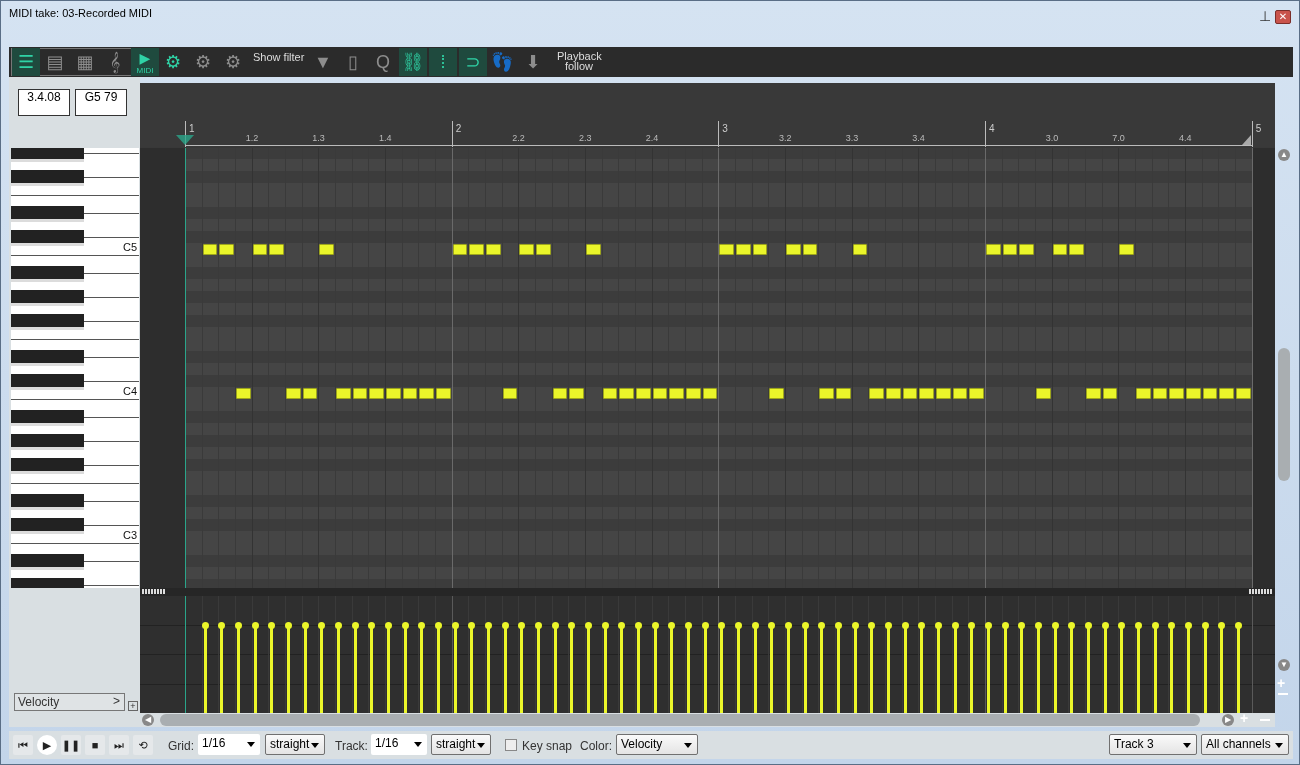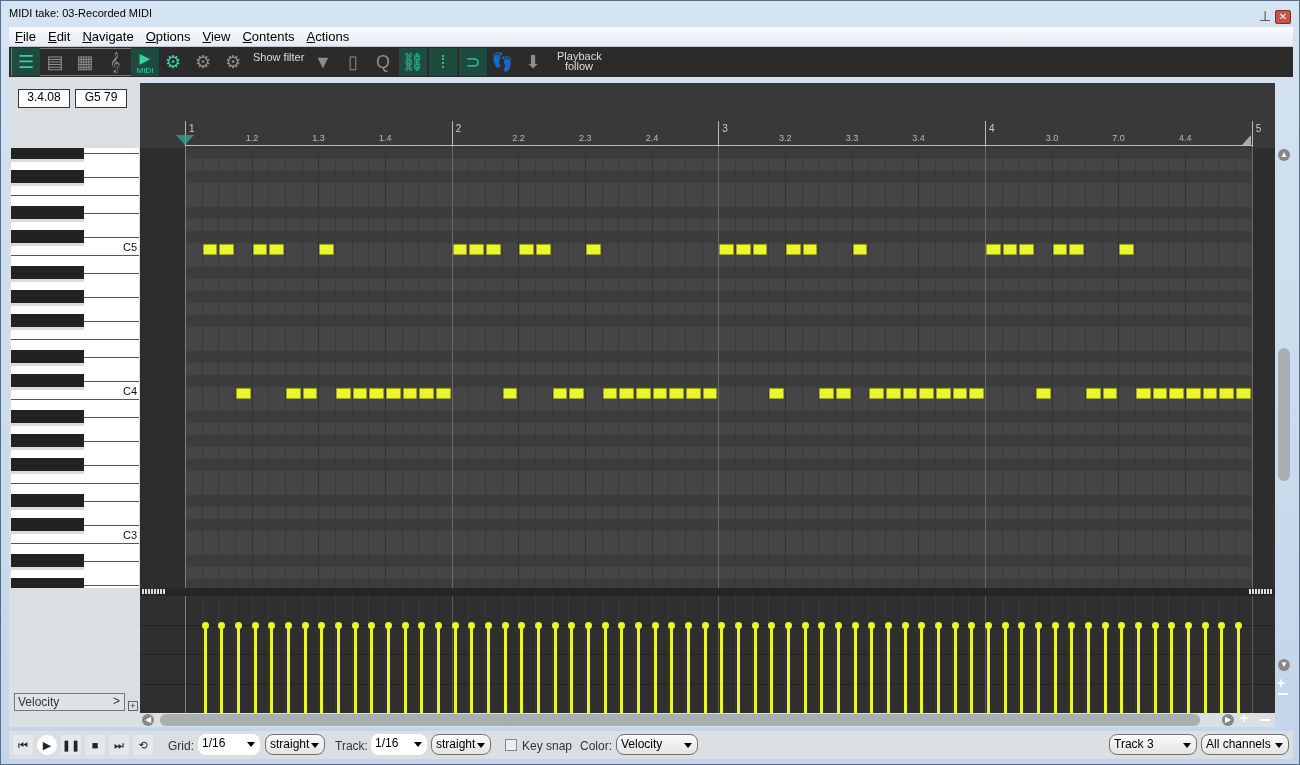--- a/index.html
+++ b/index.html
@@ -12,57 +12,56 @@
 #menubar span{display:inline-block;padding:2px 6px 0 6px;font-size:13px;color:#000}
 #menubar span u{text-decoration:underline}
 #toolbar{position:absolute;left:8px;top:46px;width:1284px;height:30px;background:#2b2b2b}
 .tb{position:absolute;top:1px;height:28px;width:28px;display:flex;align-items:center;justify-content:center;color:#8d8d8d;font-size:18px}
 .tb.on{background:#1f4a3e;color:#2fd3a6}
 .tb.green{color:#2fd3a6}
 #viewgroup{position:absolute;left:2px;top:1px;width:122px;height:28px;border:1px solid #777}
 #tb-showfilter{position:absolute;left:244px;top:4px;color:#ddd;font-size:11px}
 #tb-playback{position:absolute;left:548px;top:4px;color:#ddd;font-size:11px;text-align:center;line-height:10px;width:44px}
 #side{position:absolute;left:8px;top:76px;width:131px;height:650px;background:#d9dfe2}
-.field{position:absolute;top:12px;height:19px;background:#fff;border:1px solid #333;font-size:12px;text-align:center;line-height:15px}
+.field{position:absolute;top:12px;height:27px;background:#fff;border:1px solid #333;font-size:12px;text-align:center;line-height:15px}
 #keys{position:absolute;left:10px;top:147px;width:128px;height:440px;background:#fff;overflow:hidden}
 .wline{position:absolute;left:0;height:1px;background:#555}
 .bkey{position:absolute;left:0;width:73px;height:16px;background:#222;border-bottom:3px solid #dcdcdc}
 .clabel{position:absolute;right:2px;font-size:11px;color:#111}
 #main{position:absolute;left:139px;top:82px;width:1135px;height:630px;background:#383838}
 #ruler{position:absolute;left:0;top:0;width:1135px;height:64px;background:#393939}
 #roll{position:absolute;left:0;top:65px;width:1135px;height:440px;background:#2d2d2d;overflow:hidden}
 .row{position:absolute;left:45px;width:1067px;height:12px}
 .row.w{background:#454545}
 .row.b{background:#3c3c3c}
 .vline{position:absolute;top:0;width:1px;height:100%}
 .note{position:absolute;height:11px;background:#eaf52a;border:1px solid #9da51c;border-radius:1px}
 #split{position:absolute;left:0;top:505px;width:1135px;height:8px;background:#262626}
 #vel{position:absolute;left:0;top:513px;width:1135px;height:117px;background:#2f2f2f;overflow:hidden}
 .stem{position:absolute;width:3px;background:#eaf52a}
 .knob{position:absolute;width:7px;height:7px;border-radius:50%;background:#eaf52a}
 #vscroll{position:absolute;left:1274px;top:140px;width:18px;height:585px}
 #hscroll{position:absolute;left:139px;top:712px;width:1135px;height:14px;background:#d9dfe2}
 #bottom{position:absolute;left:8px;top:730px;width:1284px;height:28px;background:#d9dfe2}
-.combo{position:absolute;top:3px;height:21px;background:linear-gradient(#fafafa,#e4e4e4);border:1px solid #707070;border-radius:8px;font-size:12px;padding:2px 4px;color:#000}
+.combo{position:absolute;top:3px;height:21px;background:linear-gradient(#fafafa,#e4e4e4);border:1px solid #707070;border-radius:2px;font-size:12px;padding:2px 4px;color:#000}
 .combo.white{background:#fff;border:none}
 .combo .arrow{position:absolute;right:5px;top:8px;width:0;height:0;border-left:4px solid transparent;border-right:4px solid transparent;border-top:5px solid #000}
 .lbl{position:absolute;top:8px;font-size:12px;color:#333}
 .tbtn{position:absolute;top:4px;width:20px;height:20px;background:#e5e8ea;color:#222;font-size:11px;text-align:center;line-height:20px;border-radius:2px}
 .roundbtn{border-radius:50%;background:#fff}
 .circ{position:absolute;width:12px;height:12px;border-radius:50%;background:#888;color:#fff;font-size:8px;text-align:center;line-height:12px}
 </style>
 </head>
 <body>
 
 <div id="win">
   <div id="titlebar">MIDI take: 03-Recorded MIDI</div>
   <div id="pin">⊥</div>
   <div id="close">✕</div>
 
-  <div id="menubar"><span><u>F</u>ile</span><span><u>E</u>dit</span><span><u>N</u>avigate</span><span><u>O</u>ptions</span><span><u>V</u>iew</span><span><u>C</u>ontents</span><span><u>A</u>ctions</span></div>
 
   <div id="toolbar">
     <div id="viewgroup"></div>
     <div class="tb on" style="left:3px">☰</div>
     <div class="tb" style="left:32px">▤</div>
     <div class="tb" style="left:62px">▦</div>
     <div class="tb" style="left:92px">𝄞</div>
     <div class="tb on" style="left:122px;flex-direction:column;font-size:14px">
       <span>▶</span>
       <span style="font-size:8px">MIDI</span>

